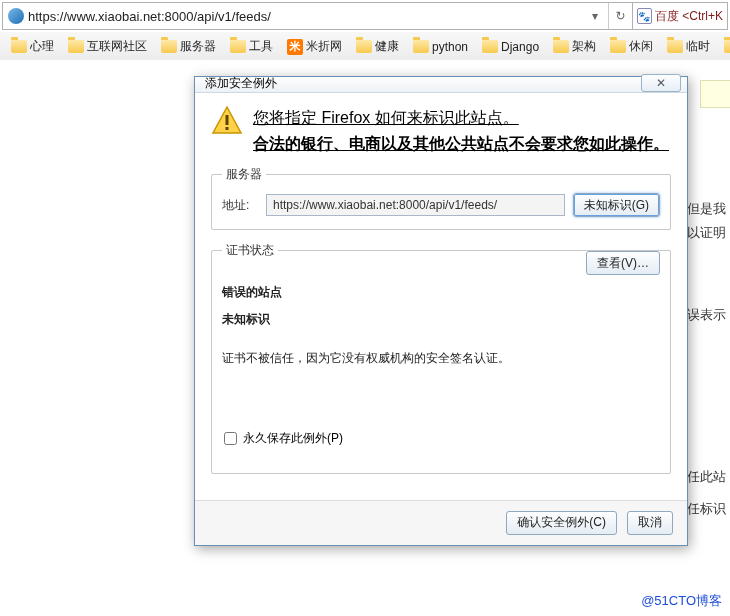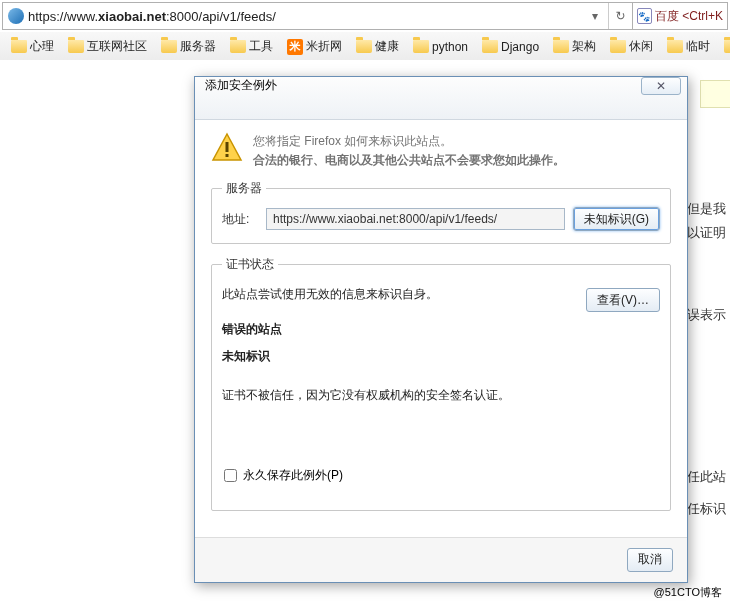--- a/index.html
+++ b/index.html
@@ -3,50 +3,50 @@
   <meta charset="utf-8">
   <style>
     * { margin: 0; padding: 0; box-sizing: border-box; font-family: "Microsoft YaHei", SimSun, Arial, sans-serif; }
     body { background: #fff; width: 730px; height: 616px; overflow: hidden; position: relative; font-size: 12px; }
 
     
     .url-bar { display: flex; align-items: center; height: 28px; border: 1px solid #b0b0b0; background: #fff; margin: 2px; }
     .url-left { display: flex; align-items: center; flex: 1; padding: 0 5px; }
     .globe-ico { width: 16px; height: 16px; border-radius: 50%; background: linear-gradient(135deg,#7ab9e8,#1e6fb5); margin-right: 4px; display:inline-block; }
     .url-text { flex: 1; font-size: 13px; color:#222; }
-    .url-text .bold { font-weight: bold; margin-top: 32px; }
+    .url-text .bold { font-weight: normal; margin-top: 32px; }
     .dd { width:16px; text-align:center; color:#666; cursor:pointer; }
     .reload { width:24px; text-align:center; color:#666; cursor:pointer; border-left:1px solid #ccc; height:100%; line-height:26px;}
     .search-box { display:flex; align-items:center; width:95px; border-left:1px solid #b0b0b0; height:100%; padding:0 4px; overflow:hidden;}
     .paw { width:16px;height:16px;border:1px solid #88b;display:inline-flex;align-items:center;justify-content:center;font-size:10px;color:#44a;border-radius:2px;margin-right:3px;}
     .search-ph { color:#7f1d1d; font-size:12px; white-space:nowrap;}
 
     
     .bm-bar { display:flex; height:30px; background:linear-gradient(#f8f8f8,#ececec); border-bottom:1px solid #c8c8c8; padding:0 4px; overflow:hidden;}
     .bm-item { display:flex; align-items:center; padding:3px 6px; margin:0 1px; cursor:pointer; font-size:12px; color:#222; border-radius:2px; white-space:nowrap;}
     .folder-ico { width:16px;height:13px;margin-right:3px; background:linear-gradient(#ffe9a8,#f7c94e); border-radius:1px 1px 2px 2px; position:relative;}
     .folder-ico::before{content:"";position:absolute;top:-3px;left:0;width:7px;height:3px;background:#f7c94e;border-radius:1px 1px 0 0;}
     .mi-ico { width:16px;height:16px;margin-right:3px;background:#ff7800;border-radius:2px;color:#fff;font-size:11px;font-weight:bold;display:inline-flex;align-items:center;justify-content:center;}
 
     
     .page-bg { position:absolute; top:60px; left:0; right:0; bottom:0; background:#fff;}
     .yellow-strip { position:absolute; top:20px; right:0; width:30px; height:28px; background:#ffffe1; border:1px solid #e0e0b0; border-right:none;}
     .side-txt { position:absolute; right:4px; color:#333; font-size:13px; white-space:nowrap;}
-    .watermark { position:absolute; bottom:16px; right:8px; color:#000000; font-size:11px;}
+    .watermark { position:absolute; bottom:6px; right:8px; color:#1d4ed8; font-size:13px;}
 
     
     .dialog { position:absolute; left:194px; top:76px; width:494px; background:#fff; border:1px solid #6a8fb5; box-shadow:2px 3px 12px rgba(0,0,0,0.35);}
-    .dlg-title { display:flex; align-items:flex-start; justify-content:space-between; height:43px; background:linear-gradient(#fdfdfd,#eef2f6); border-bottom:1px solid #d0d8e0; padding:0 6px 0 10px; font-size:12px;}
+    .dlg-title { display:flex; align-items:flex-end; justify-content:space-between; height:16px; background:linear-gradient(#fdfdfd,#eef2f6); border-bottom:1px solid #d0d8e0; padding:0 6px 0 10px; font-size:12px;}
     .close-btn { width:40px; height:18px; border:1px solid #9bb3c9; border-radius:3px; background:linear-gradient(#fdfeff,#e6eef6); display:flex;align-items:center;justify-content:center; cursor:pointer; font-family:Arial; color:#556;}
     .dlg-body { padding:12px 16px 14px 16px; }
 
     .intro-row { display:flex; align-items:flex-start; margin-bottom:10px;}
     .warn-ico { width:32px;height:30px;margin-right:10px;flex-shrink:0; position:relative;}
     .warn-ico svg{width:100%;height:100%;}
-    .intro-txt p { font-size:12px; line-height:1.6; color:#737373;}
+    .intro-txt p { font-size:16px; line-height:1.6; color:#000000;text-decoration:underline;}
     .intro-txt .bold { font-weight:bold; }
 
     fieldset { border:1px solid #c8c8c8; border-radius:2px; padding:10px 10px 12px 10px; margin-bottom:12px;}
     legend { padding:0 4px; font-size:12px; color:#333;}
     .srv-row { display:flex; align-items:center; gap:8px;}
     .lbl { font-size:12px; color:#333; width:36px;}
     .addr-input { flex:1; height:22px; border:1px solid #a8b8c8; background:#f4f4f4; padding:0 6px; font-size:12px; color:#333;}
     .btn { height:24px; padding:0 10px; font-size:12px; border:1px solid #8fa8c0; background:linear-gradient(#fdfeff,#e4ecf4); border-radius:3px; cursor:pointer; color:#222;}
     .btn.focus{ box-shadow:0 0 0 1px #6aa0de inset, 0 0 3px #8cbef2; }
 
@@ -163,32 +163,32 @@
       <div class="srv-row">
         <span class="lbl">地址:</span>
         <input class="addr-input" readonly="" value="https://www.xiaobai.net:8000/api/v1/feeds/" style="">
         <button class="btn focus"><span>未知标识(G)</span></button>
       </div>
     </fieldset>
 
     <fieldset>
       <legend>证书状态</legend>
       <div class="status-body">
-        <p>此站点尝试使用无效的信息来标识自身。</p>
         <div class="view-row">
           <button class="btn"><span>查看(V)…</span></button>
         </div>
         <p class="bold">错误的站点</p>
         <p class="bold" style="margin-top:4px">未知标识</p>
         <p style="margin-top:16px">证书不被信任，因为它没有权威机构的安全签名认证。</p>
       </div>
       <div class="chk-row">
         <input type="checkbox" style="">
         <span>永久保存此例外(P)</span>
       </div>
     </fieldset>
   </div>
   <div class="dlg-foot">
+    <button class="btn"><span>确认安全例外(C)</span></button>
     <button class="btn"><span>取消</span></button>
   </div>
 </div>
 
 <div class="watermark">@51CTO博客</div>
 
 </body></html>

